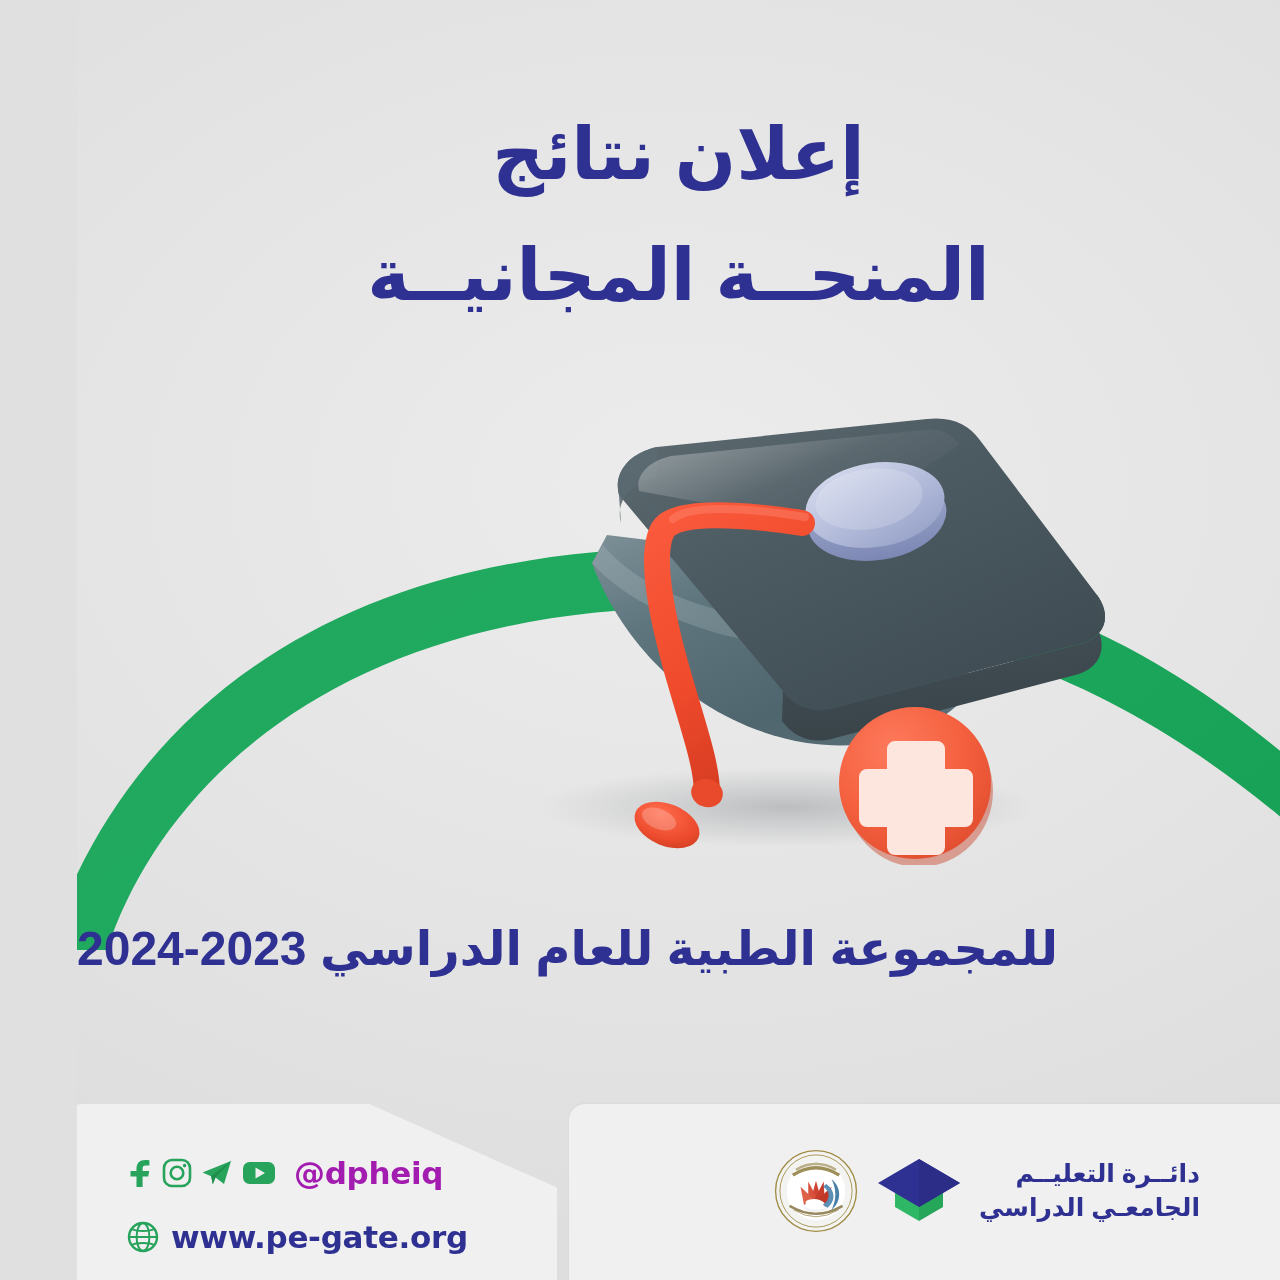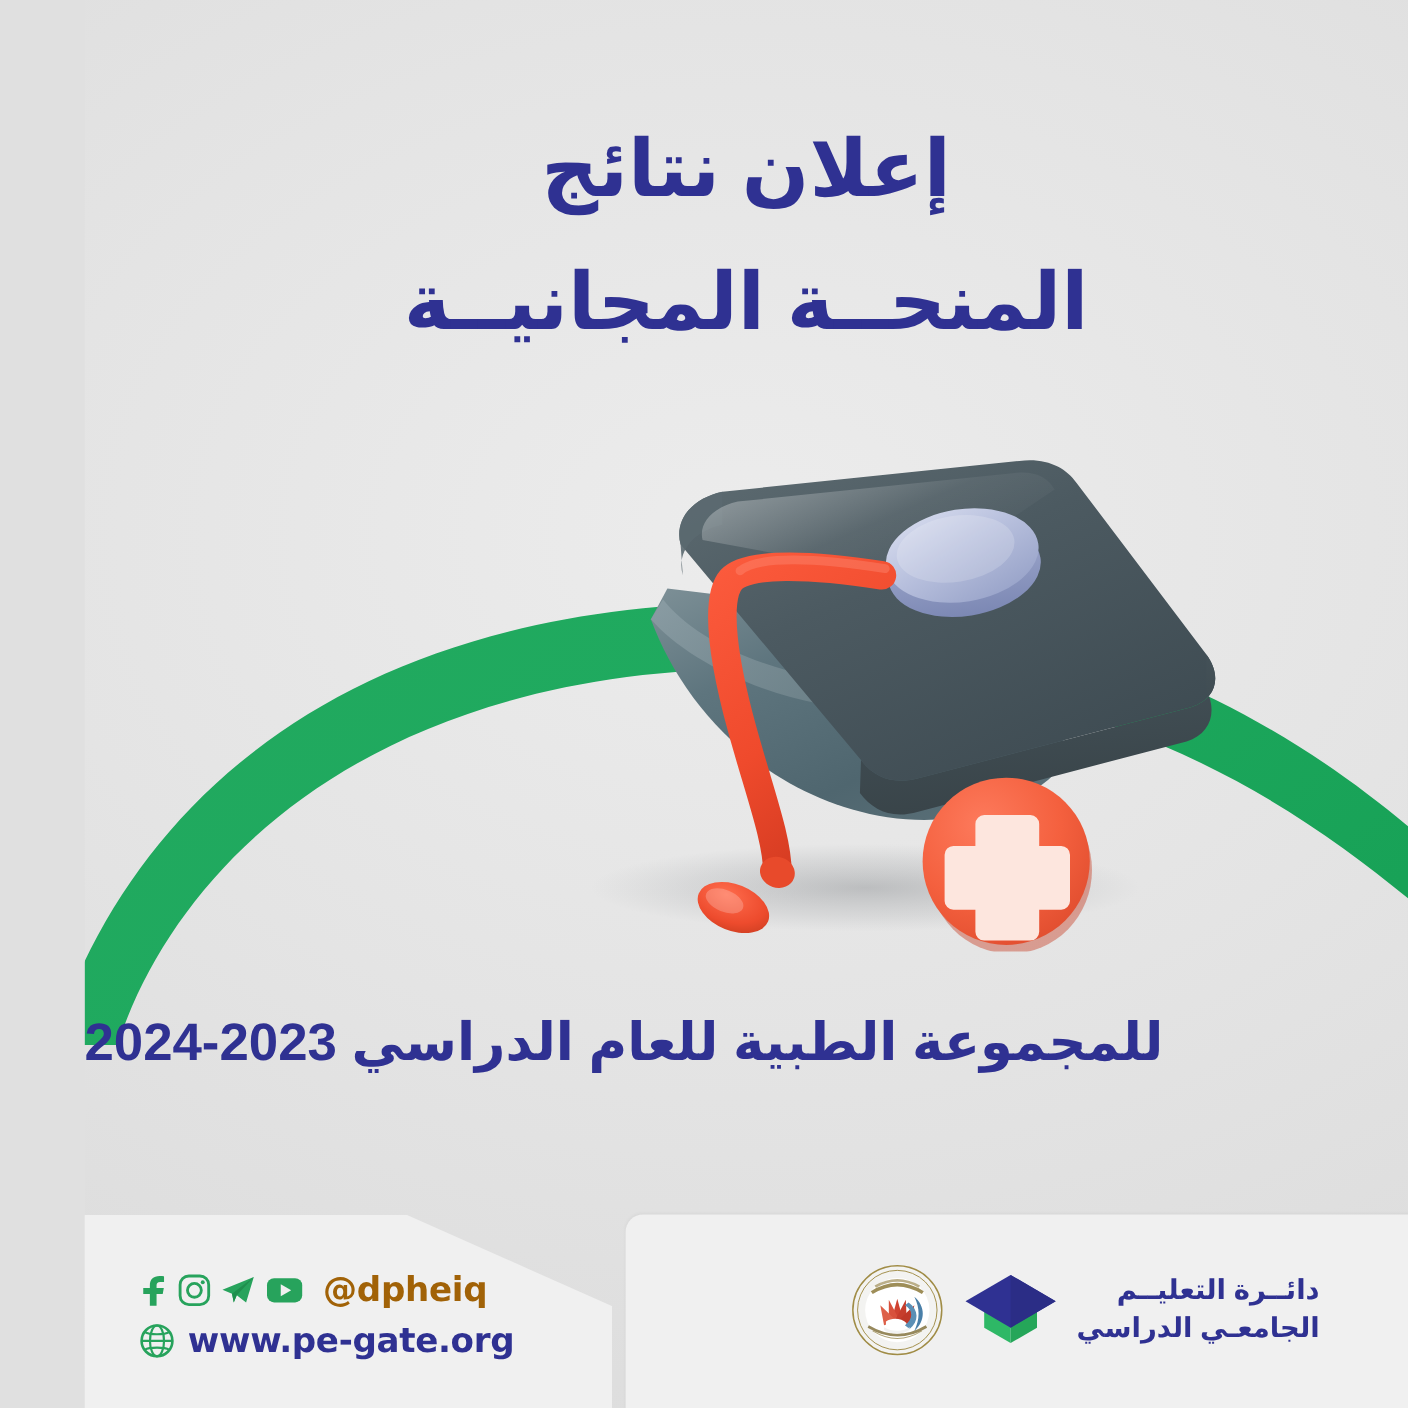--- a/index.html
+++ b/index.html
@@ -60,24 +60,24 @@
   .footer-right{
     position:absolute;left:492px;top:1104px;width:802px;height:190px;
     background:#f0f0f0;
     border-top-left-radius:16px;
     box-shadow:0 -1px 3px rgba(0,0,0,.04);
   }
 
   
   .social{position:absolute;left:50px;top:1152px;direction:ltr;}
   .social-row{display:flex;align-items:center;gap:9px;height:42px;}
-  .social-row.second{margin-top:4px;gap:12px;}
+  .social-row.second{margin-top:22px;gap:12px;}
   .soc-ic{display:block;}
   .handle{
-    color:#a16207;font-size:31px;font-weight:700;margin-left:9px;
+    color:#a21caf;font-size:31px;font-weight:700;margin-left:9px;
     font-family:"DejaVu Sans",sans-serif;letter-spacing:-.3px;
   }
   .website{
     color:#2f3192;font-size:31px;font-weight:700;
     font-family:"DejaVu Sans",sans-serif;letter-spacing:-.3px;
   }
 
   
   .brand{position:absolute;right:80px;top:1148px;display:flex;align-items:center;gap:16px;direction:rtl;justify-content:space-between;}
   .brand-text{

